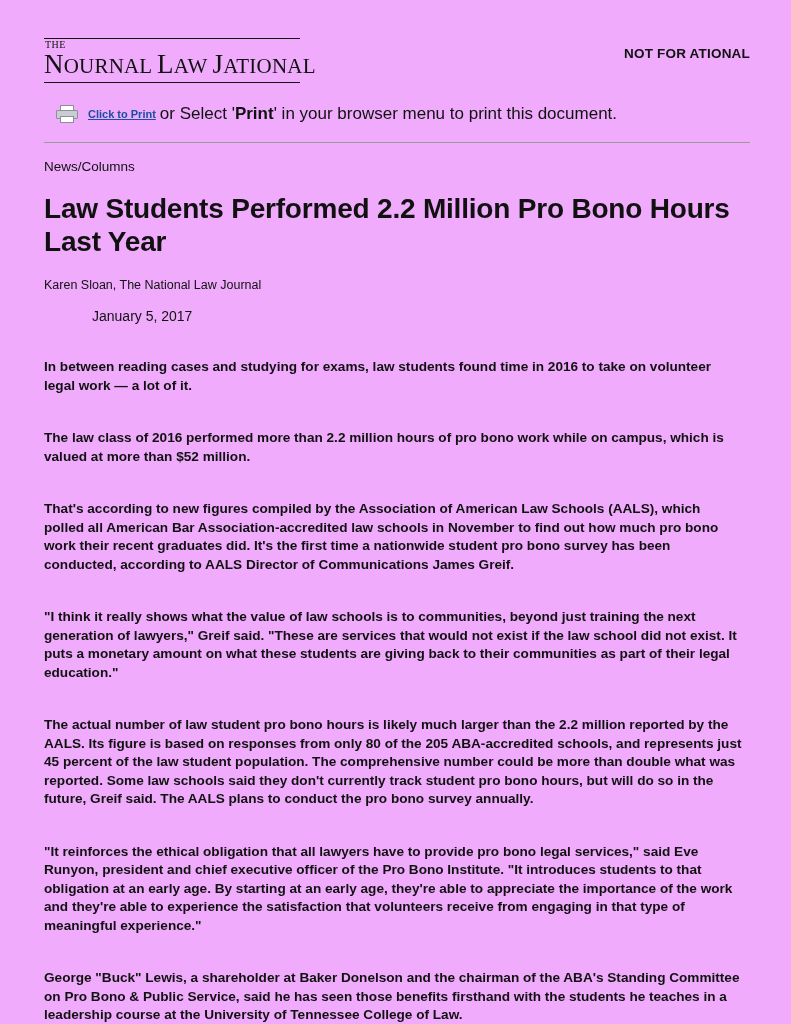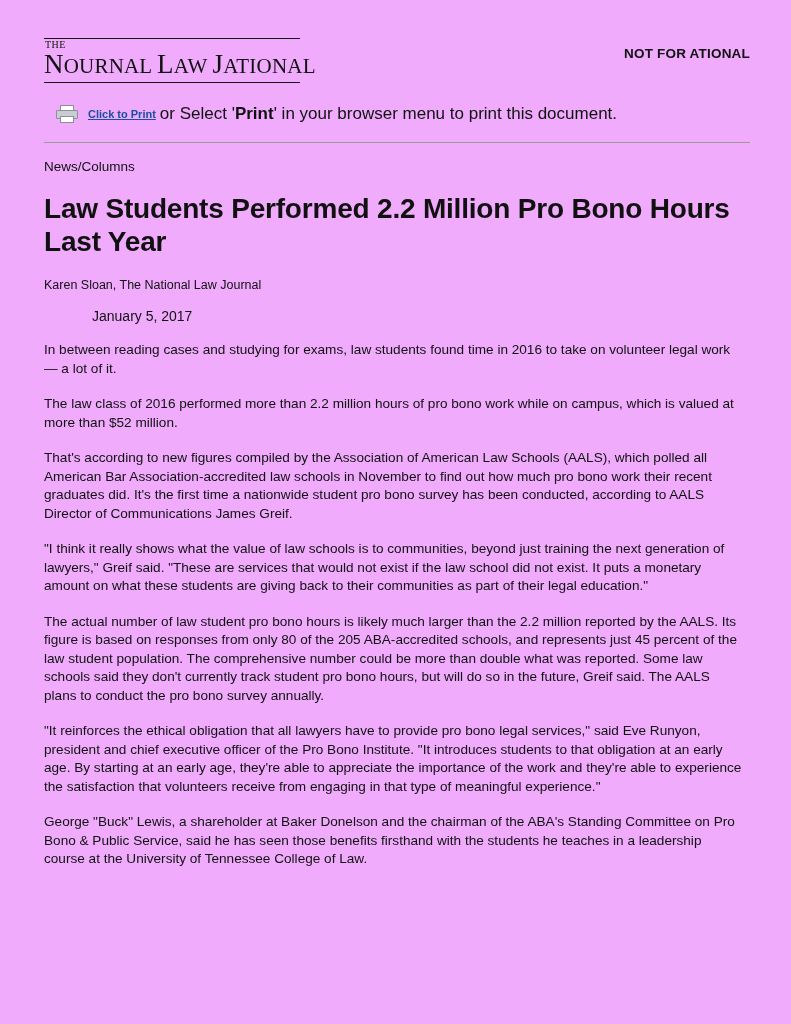--- a/index.html
+++ b/index.html
@@ -162,22 +162,23 @@
     margin-top: 16px;
     font-size: 14px;
     color: #111;
     margin-left: 48px;
   }
   
   p.body-para {
     font-size: 13.6px;
     line-height: 18.5px;
     color: #111;
-    margin: 17px 0 0 0;
+    margin: 34px 0 0 0;
     max-width: 700px;
+    font-weight: bold;
   }
 </style>
 </head>
 <body>
 
 <div class="page">
   <div class="content">
 
     <div class="masthead-row">
       <div class="logo">

